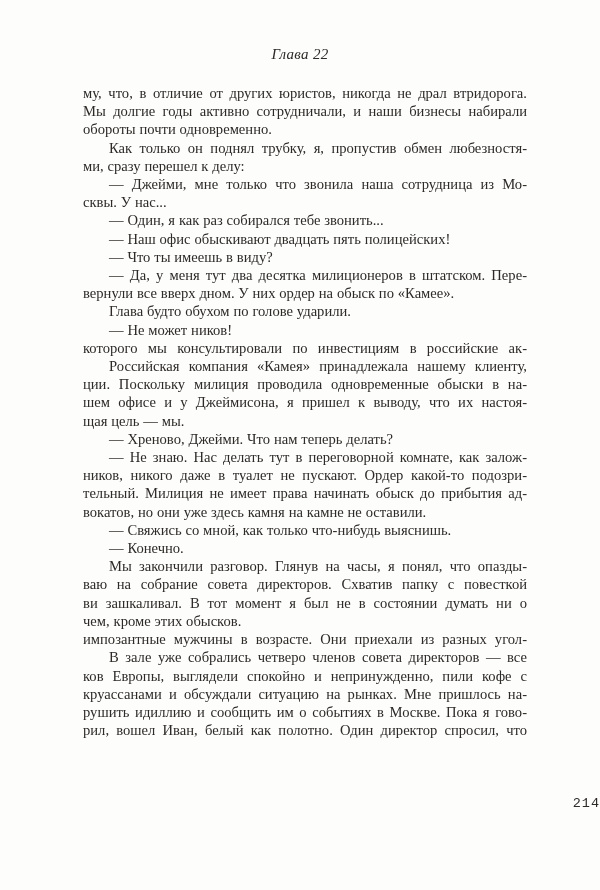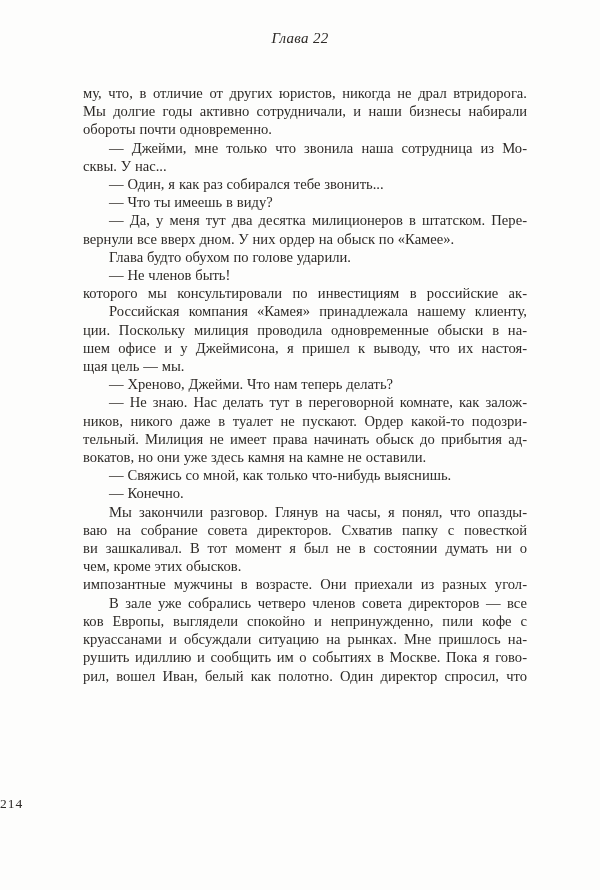--- a/index.html
+++ b/index.html
@@ -11,21 +11,21 @@
     position: relative;
     width: 600px;
     height: 890px;
     background: #fdfdfc;
     color: #2d2a27;
     font-family: "Liberation Serif", "DejaVu Serif", serif;
     overflow: hidden;
   }
   .running-head {
     position: absolute;
-    top: 30px;
+    top: 46px;
     left: 0;
     width: 100%;
     text-align: center;
     font-style: italic;
     font-size: 15px;
     letter-spacing: 0.3px;
   }
   .page-body {
     position: absolute;
     top: 84px;
@@ -40,56 +40,64 @@
     text-align-last: justify;
     word-spacing: 0.2px;
   }
   .line.flush { text-align-last: left; }
   .line.indent { padding-left: 26px; }
   .folio {
     position: absolute;
     top: 796px;
     left: 0;
     width: 100%;
-    text-align: left;
+    text-align: right;
     font-size: 13.5px;
     letter-spacing: 1px;
+    font-family: Liberation Mono, monospace;
   }
 </style>
 </head>
 <body>
 
 <div class="page">
   <div class="running-head">Глава 22</div>
 
   <div class="page-body">
       <div class="para">
         <div class="line">му, что, в отличие от других юристов, никогда не драл втридорога.</div>
         <div class="line">Мы долгие годы активно сотрудничали, и наши бизнесы набирали</div>
         <div class="line flush">обороты почти одновременно.</div>
       </div>
       <div class="para">
+        <div class="line indent">Как только он поднял трубку, я, пропустив обмен любезностя-</div>
+        <div class="line flush">ми, сразу перешел к делу:</div>
+      </div>
+      <div class="para">
         <div class="line indent">— Джейми, мне только что звонила наша сотрудница из Мо-</div>
         <div class="line flush">сквы. У нас...</div>
       </div>
       <div class="para">
         <div class="line indent flush">— Один, я как раз собирался тебе звонить...</div>
+      </div>
+      <div class="para">
+        <div class="line indent flush">— Наш офис обыскивают двадцать пять полицейских!</div>
       </div>
       <div class="para">
         <div class="line indent flush">— Что ты имеешь в виду?</div>
       </div>
       <div class="para">
         <div class="line indent">— Да, у меня тут два десятка милиционеров в штатском. Пере-</div>
         <div class="line flush">вернули все вверх дном. У них ордер на обыск по «Камее».</div>
       </div>
       <div class="para">
         <div class="line indent flush">Глава будто обухом по голове ударили.</div>
       </div>
       <div class="para">
-        <div class="line indent flush">— Не членов быть!</div>
+        <div class="line indent flush">— Не может ников!</div>
       </div>
       <div class="para">
         <div class="line">которого мы консультировали по инвестициям в российские ак-</div>
         <div class="line indent">Российская компания «Камея» принадлежала нашему клиенту,</div>
         <div class="line">ции. Поскольку милиция проводила одновременные обыски в на-</div>
         <div class="line">шем офисе и у Джеймисона, я пришел к выводу, что их настоя-</div>
         <div class="line flush">щая цель — мы.</div>
       </div>
       <div class="para">
         <div class="line indent flush">— Хреново, Джейми. Что нам теперь делать?</div>

